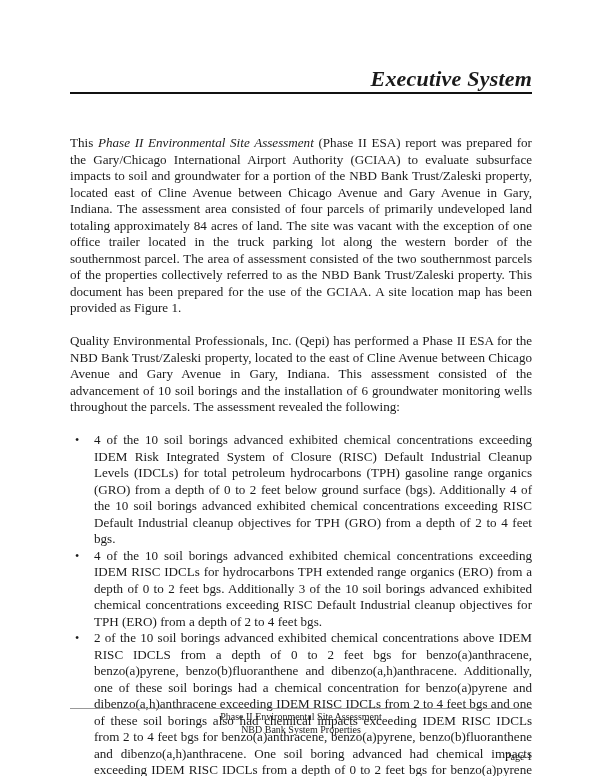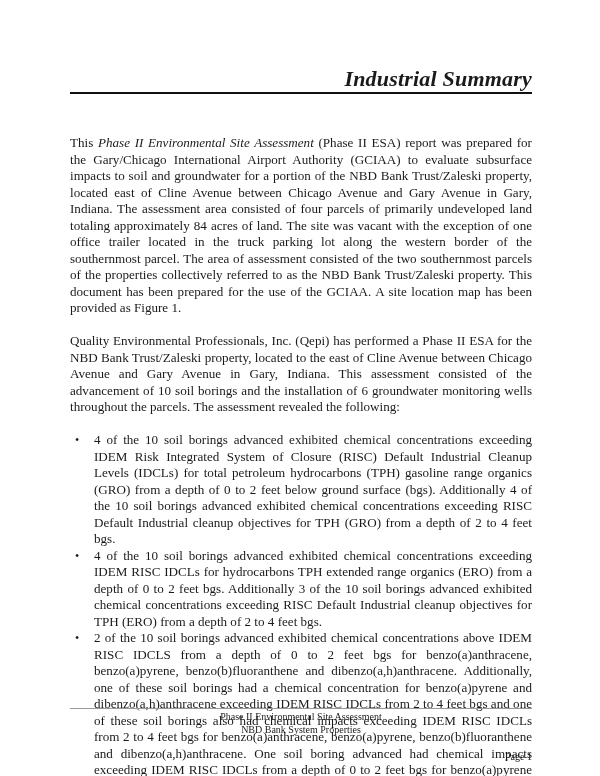--- a/index.html
+++ b/index.html
@@ -15,21 +15,21 @@
   .body li { position: relative; padding-left: 24px; margin: 0; }
   .bullet { position: absolute; left: 5px; top: 0; font-size: 12px; }
   .footer-rule { position: absolute; left: 70px; width: 462px; top: 708px; height: 1px; background: #999; }
   .footer { position: absolute; left: 70px; width: 462px; top: 711px; text-align: center;
             font-size: 10px; line-height: 12.5px; }
   .page-num { position: absolute; right: 68px; top: 751px; font-size: 10px; }
 </style>
 </head>
 <body>
 
-<div class="title">Industrial Summary</div>
+<div class="title">Executive System</div>
 <div class="title-rule"></div>
 
 <div class="body">
   <p><span>This </span><i>Phase II Environmental Site Assessment</i><span> (Phase II ESA) report was prepared for the Gary/Chicago International Airport Authority (GCIAA) to evaluate subsurface impacts to soil and groundwater for a portion of the NBD Bank Trust/Zaleski property, located east of Cline Avenue between Chicago Avenue and Gary Avenue in Gary, Indiana. The assessment area consisted of four parcels of primarily undeveloped land totaling approximately 84 acres of land. The site was vacant with the exception of one office trailer located in the truck parking lot along the western border of the southernmost parcel. The area of assessment consisted of the two southernmost parcels of the properties collectively referred to as the NBD Bank Trust/Zaleski property. This document has been prepared for the use of the GCIAA. A site location map has been provided as Figure 1.</span></p>
   <p>Quality Environmental Professionals, Inc. (Qepi) has performed a Phase II ESA for the NBD Bank Trust/Zaleski property, located to the east of Cline Avenue between Chicago Avenue and Gary Avenue in Gary, Indiana. This assessment consisted of the advancement of 10 soil borings and the installation of 6 groundwater monitoring wells throughout the parcels. The assessment revealed the following:</p>
   <ul>
     <li><span class="bullet">•</span><span>4 of the 10 soil borings advanced exhibited chemical concentrations exceeding IDEM Risk Integrated System of Closure (RISC) Default Industrial Cleanup Levels (IDCLs) for total petroleum hydrocarbons (TPH) gasoline range organics (GRO) from a depth of 0 to 2 feet below ground surface (bgs). Additionally 4 of the 10 soil borings advanced exhibited chemical concentrations exceeding RISC Default Industrial cleanup objectives for TPH (GRO) from a depth of 2 to 4 feet bgs.</span></li>
     <li><span class="bullet">•</span><span>4 of the 10 soil borings advanced exhibited chemical concentrations exceeding IDEM RISC IDCLs for hydrocarbons TPH extended range organics (ERO) from a depth of 0 to 2 feet bgs. Additionally 3 of the 10 soil borings advanced exhibited chemical concentrations exceeding RISC Default Industrial cleanup objectives for TPH (ERO) from a depth of 2 to 4 feet bgs.</span></li>
     <li><span class="bullet">•</span><span>2 of the 10 soil borings advanced exhibited chemical concentrations above IDEM RISC IDCLS from a depth of 0 to 2 feet bgs for benzo(a)anthracene, benzo(a)pyrene, benzo(b)fluoranthene and dibenzo(a,h)anthracene. Additionally, one of these soil borings had a chemical concentration for benzo(a)pyrene and dibenzo(a,h)anthracene exceeding IDEM RISC IDCLs from 2 to 4 feet bgs and one of these soil borings also had chemical impacts exceeding IDEM RISC IDCLs from 2 to 4 feet bgs for benzo(a)anthracene, benzo(a)pyrene, benzo(b)fluoranthene and dibenzo(a,h)anthracene. One soil boring advanced had chemical impacts exceeding IDEM RISC IDCLs from a depth of 0 to 2 feet bgs for benzo(a)pyrene and dibenzo(a,h)anthracene. An additional soil boring advanced had chemical impacts exceeding IDEM RISC IDCLs from 0 to 2 feet bgs for benzo(a)pyrene and from 2 to 4 feet bgs for benzo(a)pyrene, benzo(b)fluroanthene and dibenzo(a,h)anthracene. Chemical impacts exceeding IDEM RISC IDCLs for phenathrene were also found in one soil boring from 0 to 2 feet bgs and 2 to 4 feet bgs.</span></li>
   </ul>

